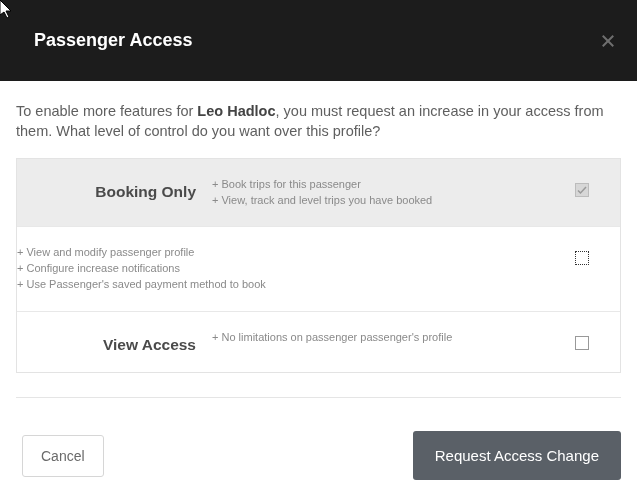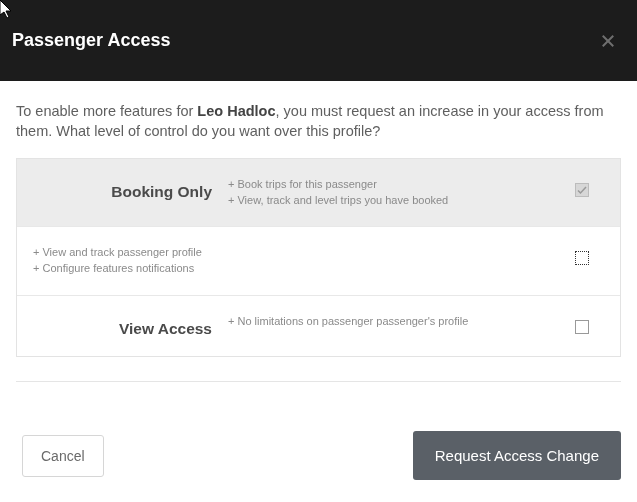--- a/index.html
+++ b/index.html
@@ -1,38 +1,38 @@
 <!DOCTYPE html>
 <html><head>
 <meta charset="utf-8">
 <style>
   * { box-sizing: border-box; margin: 0; padding: 0; }
   html, body { width: 637px; height: 502px; font-family: Arial, Helvetica, sans-serif; background: #fff; }
   .modal { width: 637px; height: 502px; display: flex; flex-direction: column; }
   .header {
     background: #1c1c1c;
     color: #fff;
-    padding: 30px 20px 30px 12px;
+    padding: 30px 20px 30px 34px;
     display: flex;
     align-items: center;
     justify-content: space-between;
   }
   .header-title { font-size: 18px; font-weight: bold; }
   .close-icon { color: #6f6f6f; cursor: pointer; }
   .close-icon svg { width: 18px; height: 18px; display: block; }
 
   .body { padding: 20px 16px 0 16px; flex: 1; border-radius: 32px; }
   .intro { color: #5f5f5f; font-size: 14.5px; line-height: 1.4; margin-bottom: 16px; }
   .intro strong { color: #444; font-weight: bold; }
 
   .options { border: 1px solid #e3e3e3; }
   .option-row {
     display: flex;
     align-items: flex-start;
-    padding: 18px 18px 18px 16px;
+    padding: 18px 18px 18px 0;
     border-top: 1px solid #e8e8e8;
   }
   .option-row:first-child { border-top: none; background: #ececec; }
   .opt-label {
     width: 195px;
     min-width: 195px;
     text-align: right;
     padding-right: 16px;
     padding-top: 6px;
     font-weight: bold;
@@ -122,22 +122,23 @@
           <div class="chk disabled">
             <svg viewBox="0 0 24 24" fill="none" stroke="#9a9a9a" stroke-width="3">
                 <polyline points="4,13 9,18 20,6"></polyline>
               </svg>
           </div>
         </div>
       </div>
 
       <div class="option-row">
         <div class="opt-desc">
-          <div>View and track passenger profile</div>
-          <div>Configure features notifications</div>
+          <div>View and modify passenger profile</div>
+          <div>Configure increase notifications</div>
+          <div>Use Passenger's saved payment method to book</div>
         </div>
         <div class="opt-check">
           <div class="chk dotted"></div>
         </div>
       </div>
 
       <div class="option-row">
         <div class="opt-label">View Access</div>
         <div class="opt-desc">
           <div>No limitations on passenger passenger's profile</div>

